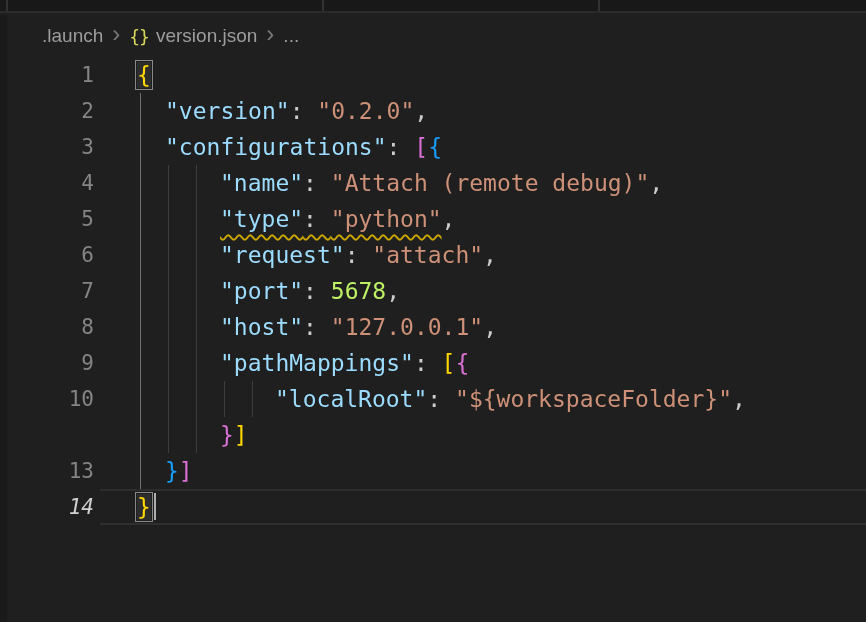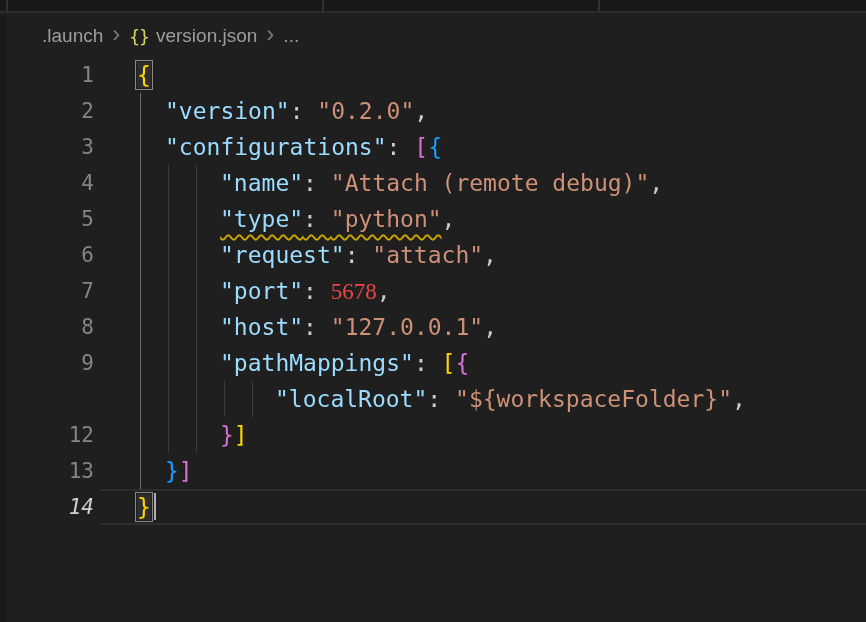--- a/index.html
+++ b/index.html
@@ -54,21 +54,21 @@
     position:absolute; left:137px; top:0; height:36px; right:0;
     line-height:36px; font-size:23px; white-space:pre; cursor:text;
   }
   .guide { position:absolute; top:0; width:1px; height:36px; background:#3c3c3c; }
   .guide.ga { background:#707070; }
 
   .tok { color:#cccccc; }
   .key { color:#9cdcfe; }
   .pun { color:#cccccc; }
   .str { color:#ce9178; }
-  .num { color:#ef4444;font-family:Liberation Serif, serif; }
+  .num { color:#bef264; }
   .b1  { color:#ffd700; }
   .b2  { color:#da70d6; }
   .b3  { color:#179fff; }
 
   .boxed {
     outline:1px solid #888888; outline-offset:1px;
     background:rgba(136,136,136,0.14);
   }
 
   .squiggle {
@@ -170,31 +170,31 @@
 
   <div class="line">
     <div class="gutter">9</div>
     <span class="guide ga" style="left:140px"></span>
     <span class="guide" style="left:168px"></span>
     <span class="guide" style="left:196px"></span>
     <div class="content" style="padding-left:83px"><span class="tok key">"pathMappings"</span><span class="tok pun">: </span><span class="tok b1">[</span><span class="tok b2">{</span></div>
   </div>
 
   <div class="line">
+    <div class="gutter">10</div>
     <span class="guide ga" style="left:140px"></span>
     <span class="guide" style="left:168px"></span>
     <span class="guide" style="left:196px"></span>
     <span class="guide" style="left:224px"></span>
     <span class="guide" style="left:252px"></span>
     <div class="content" style="padding-left:138px"><span class="tok key">"localRoot"</span><span class="tok pun">: </span><span class="tok str">"${workspaceFolder}"</span><span class="tok pun">,</span></div>
   </div>
 
 
   <div class="line">
-    <div class="gutter">12</div>
     <span class="guide ga" style="left:140px"></span>
     <span class="guide" style="left:168px"></span>
     <span class="guide" style="left:196px"></span>
     <div class="content" style="padding-left:83px"><span class="tok b2">}</span><span class="tok b1">]</span></div>
   </div>
 
   <div class="line">
     <div class="gutter">13</div>
     <span class="guide ga" style="left:140px"></span>
     <div class="content" style="padding-left:28px"><span class="tok b3">}</span><span class="tok b2">]</span></div>

